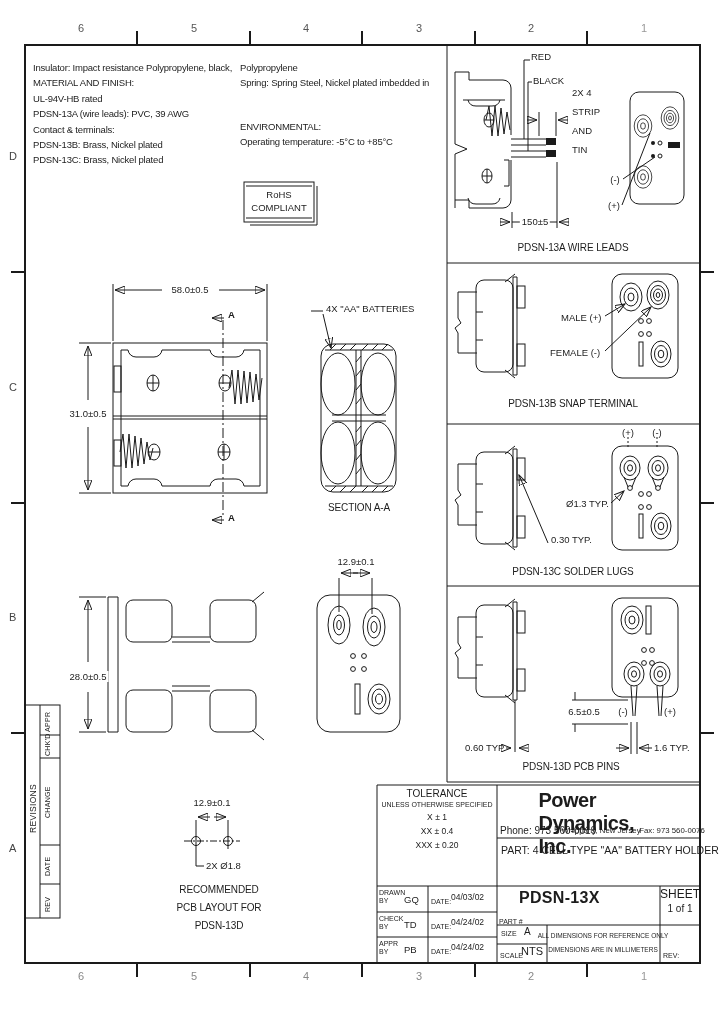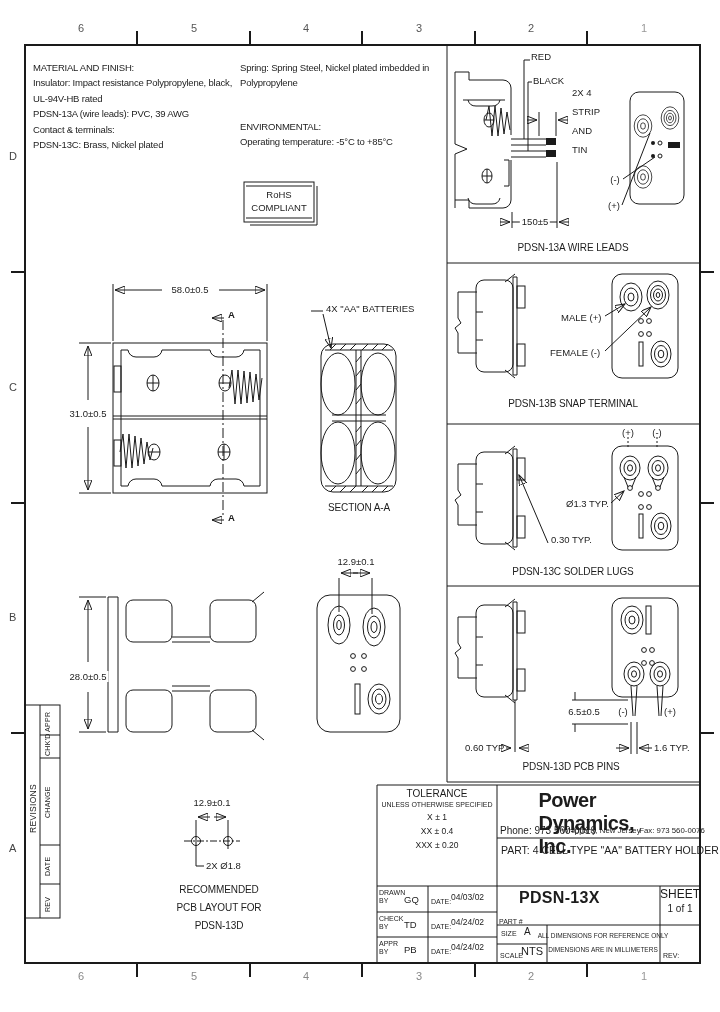--- a/index.html
+++ b/index.html
@@ -401,30 +401,31 @@
 <div class="zn" style="left:306px;top:970px;color:#888">4</div>
 <div class="zn" style="left:419px;top:970px;color:#888">3</div>
 <div class="zn" style="left:531px;top:970px;color:#888">2</div>
 <div class="zn" style="left:644px;top:970px;color:#999">1</div>
 <div class="zl" style="left:9px;top:150px">D</div>
 <div class="zl" style="left:9px;top:381px">C</div>
 <div class="zl" style="left:9px;top:611px">B</div>
 <div class="zl" style="left:9px;top:842px">A</div>
 
 <div class="notes" style="left:33px;top:60px;width:212px">
+  <div>Insulator: Impact resistance Polypropylene, black,</div>
   <div>MATERIAL AND FINISH:</div>
-  <div>Insulator: Impact resistance Polypropylene, black,</div>
   <div>UL-94V-HB rated</div>
   <div>PDSN-13A (wire leads): PVC, 39 AWG</div>
   <div>Contact &amp; terminals:</div>
+  <div>PDSN-13B: Brass, Nickel plated</div>
   <div>PDSN-13C: Brass, Nickel plated</div>
 </div>
 <div class="notes" style="left:240px;top:60px;width:205px">
+  <div>Polypropylene</div>
   <div>Spring: Spring Steel, Nickel plated imbedded in</div>
-  <div>Polypropylene</div>
 </div>
 <div class="notes" style="left:240px;top:119px;width:205px">
   <div>ENVIRONMENTAL:</div>
   <div>Operating temperature: -5°C to +85°C</div>
 </div>
 <div class="lbl c" style="left:279px;top:189px">RoHS</div>
 <div class="lbl c" style="left:279px;top:202px">COMPLIANT</div>
 
 <div class="lbl c dim" style="left:190px;top:284px">58.0±0.5</div>
 <div class="lbl c dim" style="left:88px;top:408px">31.0±0.5</div>

